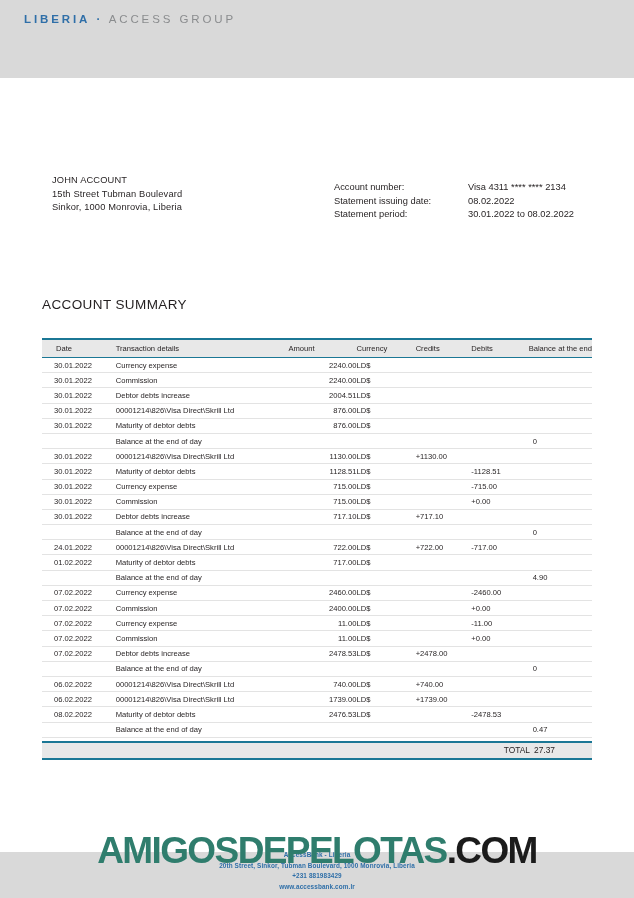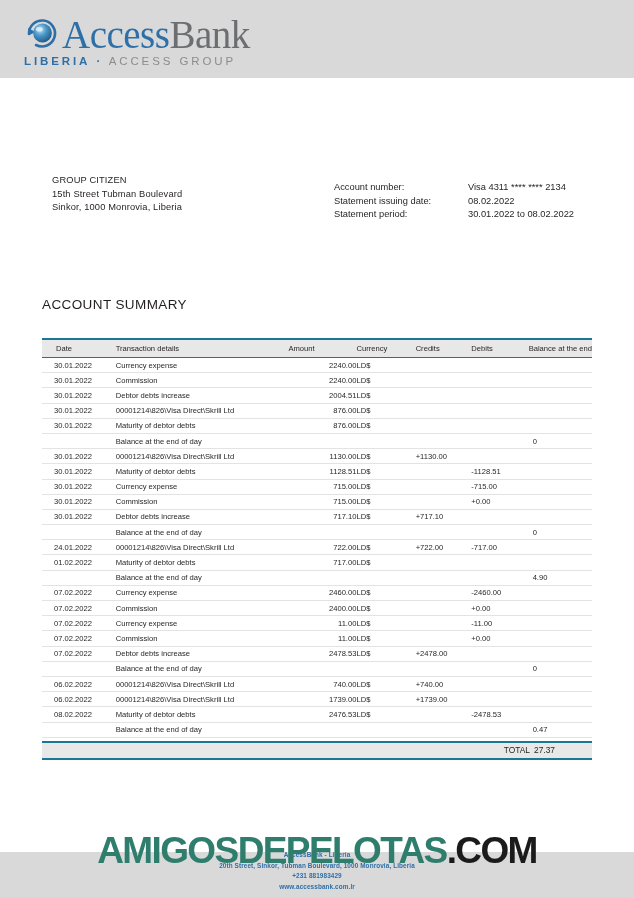--- a/index.html
+++ b/index.html
@@ -199,50 +199,30 @@
     pointer-events: none;
   }
   .wm-green { color: #2f7d6d; }
   .wm-dark  { color: #1b1b1b; }
 </style>
 </head>
 <body>
 
 <div class="header-band">
   <div class="logo-wrap">
-    <div class="logo-main">
-      <span class="logo-mark">
-        <svg width="36" height="36" viewBox="0 0 36 36" aria-hidden="true">
-          <defs>
-            <radialGradient id="sphereGrad" cx="38%" cy="32%" r="72%">
-              <stop offset="0%" stop-color="#bfe2f4"></stop>
-              <stop offset="45%" stop-color="#4a97c9"></stop>
-              <stop offset="100%" stop-color="#1f5a86"></stop>
-            </radialGradient>
-          </defs>
-          <path d="M5 17 A13 13 0 1 1 12 28" fill="none" stroke="#2f6fa8" stroke-width="2.6" stroke-linecap="round"></path>
-          <path d="M4 11 L5.5 18 L11.5 15 Z" fill="#2f6fa8"></path>
-          <circle cx="18.5" cy="16" r="9.4" fill="url(#sphereGrad)"></circle>
-          <ellipse cx="15.3" cy="12.2" rx="3.4" ry="2.3" fill="#e7f4fb" opacity="0.75"></ellipse>
-        </svg>
-      </span>
-      <span class="logo-word">
-        <span class="logo-access">Access</span><span class="logo-bank">Bank</span>
-      </span>
-    </div>
     <div class="logo-sub">
       <span class="sub-a">LIBERIA</span>
       <span class="sub-dot">·</span>
       <span class="sub-b">ACCESS GROUP</span>
     </div>
   </div>
 </div>
 
 <div class="addr-block">
-  <div>GROUP CITIZEN</div>
+  <div>JOHN ACCOUNT</div>
   <div>15th Street Tubman Boulevard</div>
   <div>Sinkor, 1000 Monrovia, Liberia</div>
 </div>
 
 <div class="info-block">
   <div class="info-row">
     <span class="info-label">Account number:</span>
     <span class="info-value">Visa 4311 **** **** 2134</span>
   </div>
   <div class="info-row">

